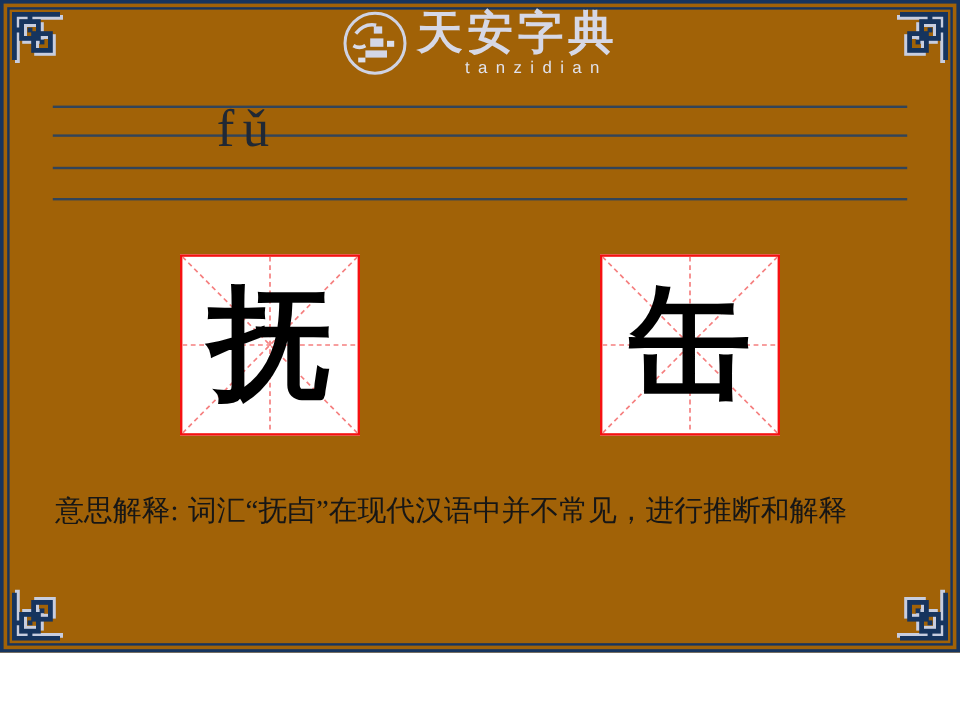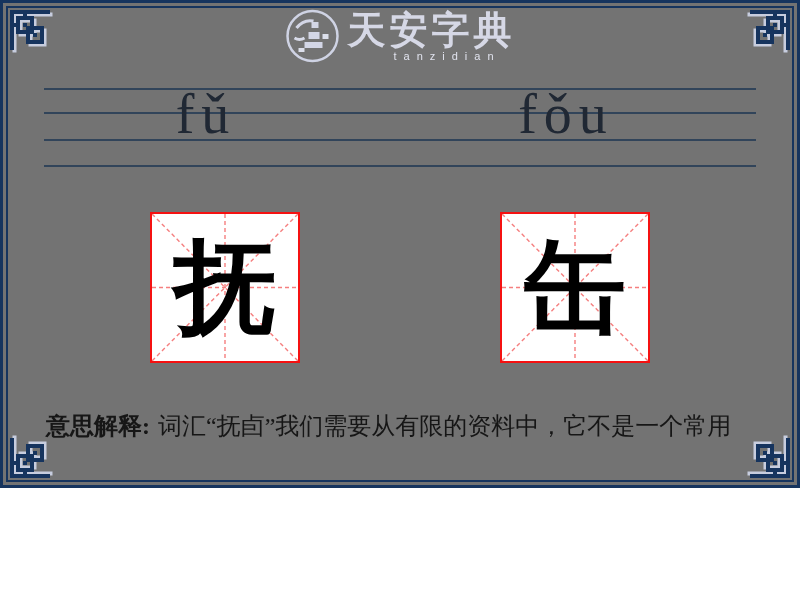--- a/index.html
+++ b/index.html
@@ -1,48 +1,48 @@
 <!DOCTYPE html>
 <html><head>
 <meta charset="utf-8">
 <style>
   html,body{margin:0;padding:0;background:#fff;}
-  .page{position:relative;width:800px;height:488px;background:#737373;overflow:hidden;
+  .page{position:relative;width:800px;height:544px;background:#a16207;overflow:hidden;
         font-family:"Liberation Sans",sans-serif;}
   
   .frame-outer{position:absolute;inset:0;border:3px solid #16345e;pointer-events:none;}
   .frame-inner{position:absolute;inset:6px;border:2px solid #16345e;pointer-events:none;}
   .corner{position:absolute;width:46px;height:46px;}
   .corner.tl{top:10px;left:10px;}
   .corner.tr{top:10px;right:10px;transform:scaleX(-1);}
   .corner.bl{bottom:10px;left:10px;transform:scaleY(-1);}
   .corner.br{bottom:10px;right:10px;transform:scale(-1,-1);}
   
   .logo{position:absolute;top:8px;left:50%;transform:translateX(-50%);
         display:flex;align-items:center;gap:7px;}
   .logo-txt{display:flex;flex-direction:column;align-items:center;}
   .logo-title{font-size:38px;font-weight:bold;letter-spacing:4px;color:#d6d8e6;
               line-height:1.1;font-family:"Liberation Serif",serif;}
-  .logo-sub{font-size:11px;letter-spacing:7px;color:#e1e3ee;margin-top:-2px;margin-left:31px;}
+  .logo-sub{font-size:14px;letter-spacing:7px;color:#e1e3ee;margin-top:-2px;margin-left:31px;}
   
   .gline{position:absolute;left:44px;width:712px;height:2px;background:#31445a;}
-  .pinyin{position:absolute;top:86px;font-size:56px;line-height:1;color:#202834;
+  .pinyin{position:absolute;top:86px;font-size:44px;line-height:1;color:#202834;
           font-family:"Liberation Serif","DejaVu Serif",serif;letter-spacing:7px;
           transform:translateX(-50%);white-space:nowrap;}
   
   .charbox{position:absolute;top:212px;width:150px;height:151px;box-sizing:border-box;
            border:2px solid #f51111;background:#fff;}
   .charbox svg.guides{position:absolute;inset:0;width:100%;height:100%;}
   .bigchar{position:absolute;inset:0;display:flex;align-items:center;justify-content:center;
            font-size:102px;font-weight:700;color:#000;line-height:1;
            font-family:"Liberation Serif",serif;}
   
   .definition{position:absolute;left:46px;top:412px;width:716px;color:#161616;
               font-size:24px;line-height:28px;font-family:"Liberation Serif",serif;}
-  .def-label{font-weight:700;margin-right:8px;}
+  .def-label{font-weight:400;margin-right:8px;}
   .def-line{white-space:nowrap;}
 </style>
 </head>
 <body>
 
 <div class="page">
 
   <div class="frame-outer"></div>
   <div class="frame-inner"></div>
 
@@ -127,21 +127,20 @@
       <div class="logo-sub">tanzidian</div>
     </div>
   </div>
 
   <div class="gline" style="top:88px"></div>
   <div class="gline" style="top:112px"></div>
   <div class="gline" style="top:139px"></div>
   <div class="gline" style="top:165px"></div>
 
   <div class="pinyin" style="left:206px">fǔ</div>
-  <div class="pinyin" style="left:566px">fǒu</div>
 
   <div class="charbox" style="left:150px">
     <svg class="guides" viewBox="0 0 100 100" preserveAspectRatio="none">
       <g stroke="#f57f7f" stroke-width="1.4" stroke-dasharray="4 3" vector-effect="non-scaling-stroke">
         <line x1="0" y1="0" x2="100" y2="100" vector-effect="non-scaling-stroke"></line>
         <line x1="100" y1="0" x2="0" y2="100" vector-effect="non-scaling-stroke"></line>
         <line x1="50" y1="0" x2="50" y2="100" vector-effect="non-scaling-stroke"></line>
         <line x1="0" y1="50" x2="100" y2="50" vector-effect="non-scaling-stroke"></line>
       </g>
     </svg>
@@ -155,17 +154,17 @@
         <line x1="100" y1="0" x2="0" y2="100" vector-effect="non-scaling-stroke"></line>
         <line x1="50" y1="0" x2="50" y2="100" vector-effect="non-scaling-stroke"></line>
         <line x1="0" y1="50" x2="100" y2="50" vector-effect="non-scaling-stroke"></line>
       </g>
     </svg>
     <div class="bigchar">缶</div>
   </div>
 
   <div class="definition">
     <div class="def-line">
-      <span class="def-label">意思解释:</span><span>词汇“抚卣”我们需要从有限的资料中，它不是一个常用</span>
+      <span class="def-label">意思解释:</span><span>词汇“抚卣”在现代汉语中并不常见，进行推断和解释</span>
     </div>
   </div>
 
 </div>
 
 </body></html>

